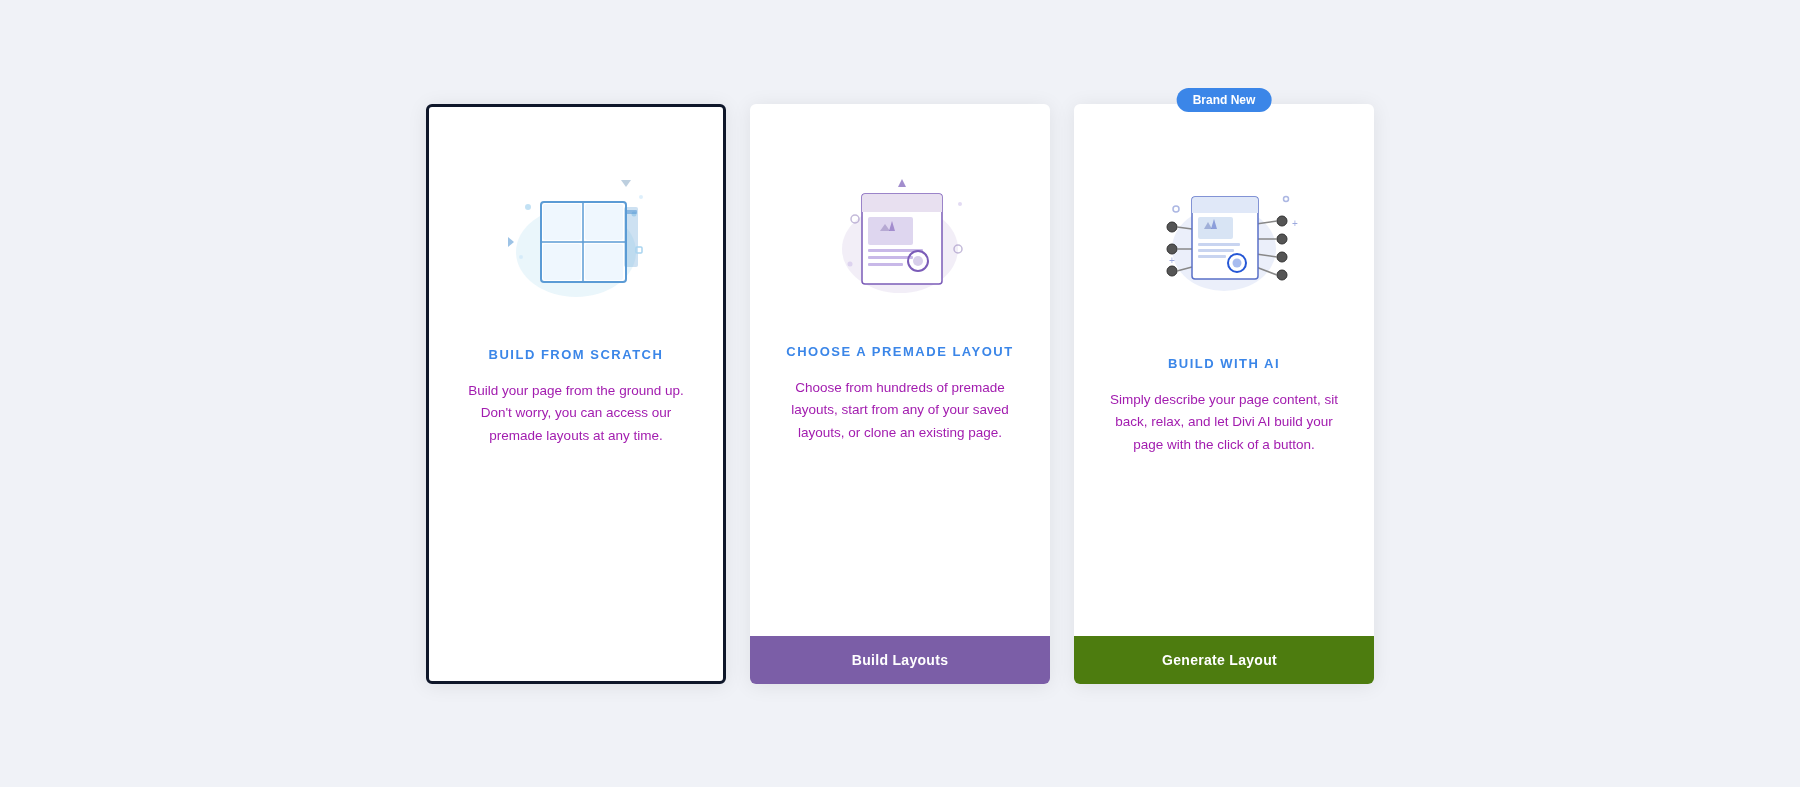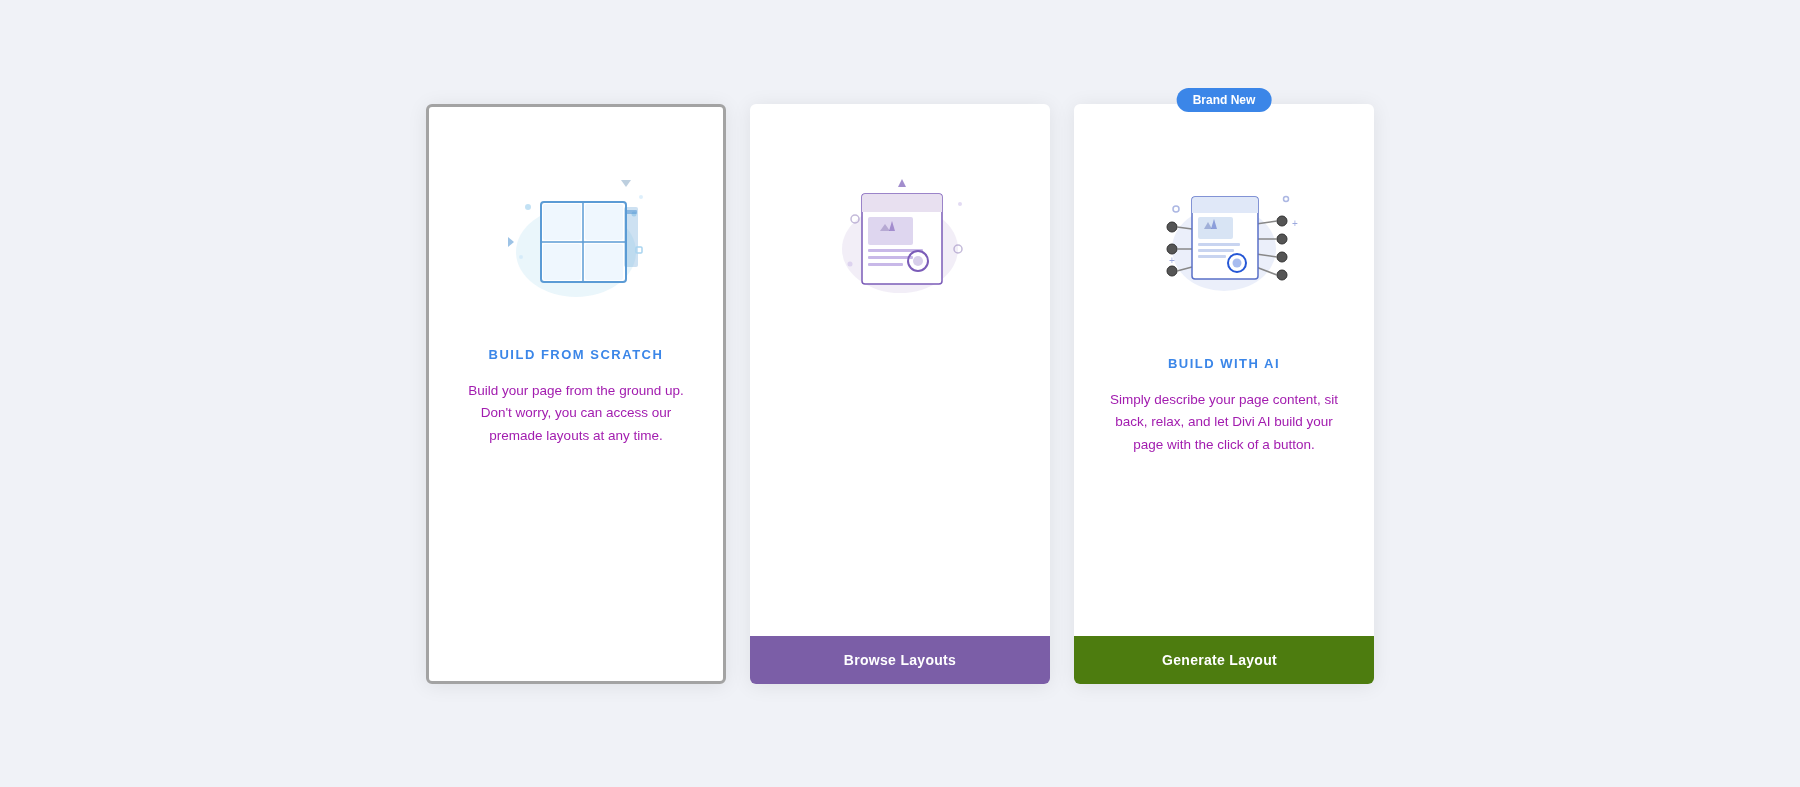--- a/index.html
+++ b/index.html
@@ -27,21 +27,21 @@
       min-height: 580px;
       display: flex;
       flex-direction: column;
       align-items: center;
       position: relative;
       overflow: visible;
       box-shadow: 0 2px 20px rgba(0,0,0,0.08);
     }
 
     .card.selected {
-      border: 3px solid #a3a3a3;
+      border: 3px solid #0f172a;
       border-radius: 6px;
     }
 
     .card-illustration {
       width: 100%;
       height: 220px;
       display: flex;
       align-items: center;
       justify-content: center;
       flex-shrink: 0;
@@ -170,21 +170,25 @@
         <polygon points="82,72 79,82 85,82" fill="#7b5cb8" opacity="0.6"></polygon>
 
         <rect x="58" y="100" width="55" height="3" rx="1" fill="#c8b8e8"></rect>
         <rect x="58" y="107" width="45" height="3" rx="1" fill="#c8b8e8"></rect>
         <rect x="58" y="114" width="35" height="3" rx="1" fill="#c8b8e8"></rect>
 
         <circle cx="108" cy="112" r="10" fill="none" stroke="#7b5cb8" stroke-width="2"></circle>
         <circle cx="108" cy="112" r="5" fill="#7b5cb8" opacity="0.3"></circle>
       </svg>
     </div>
-    <button class="card-button btn-purple">Browse Layouts</button>
+    <div class="card-body">
+      <div class="card-title">CHOOSE A PREMADE LAYOUT</div>
+      <div class="card-description">Choose from hundreds of premade layouts, start from any of your saved layouts, or clone an existing page.</div>
+    </div>
+    <button class="card-button btn-purple">Build Layouts</button>
   </div>
 
   <div class="card" style="position:relative;gap:12px;">
     <div class="brand-new-badge">Brand New</div>
     <div class="card-illustration">
       <svg viewBox="0 0 180 160" xmlns="http://www.w3.org/2000/svg">
 
         <ellipse cx="90" cy="100" rx="52" ry="42" fill="#d8dff5" opacity="0.5"></ellipse>
 
         <circle cx="42" cy="60" r="3" fill="none" stroke="#5a70c8" stroke-width="1.5" opacity="0.5"></circle>

